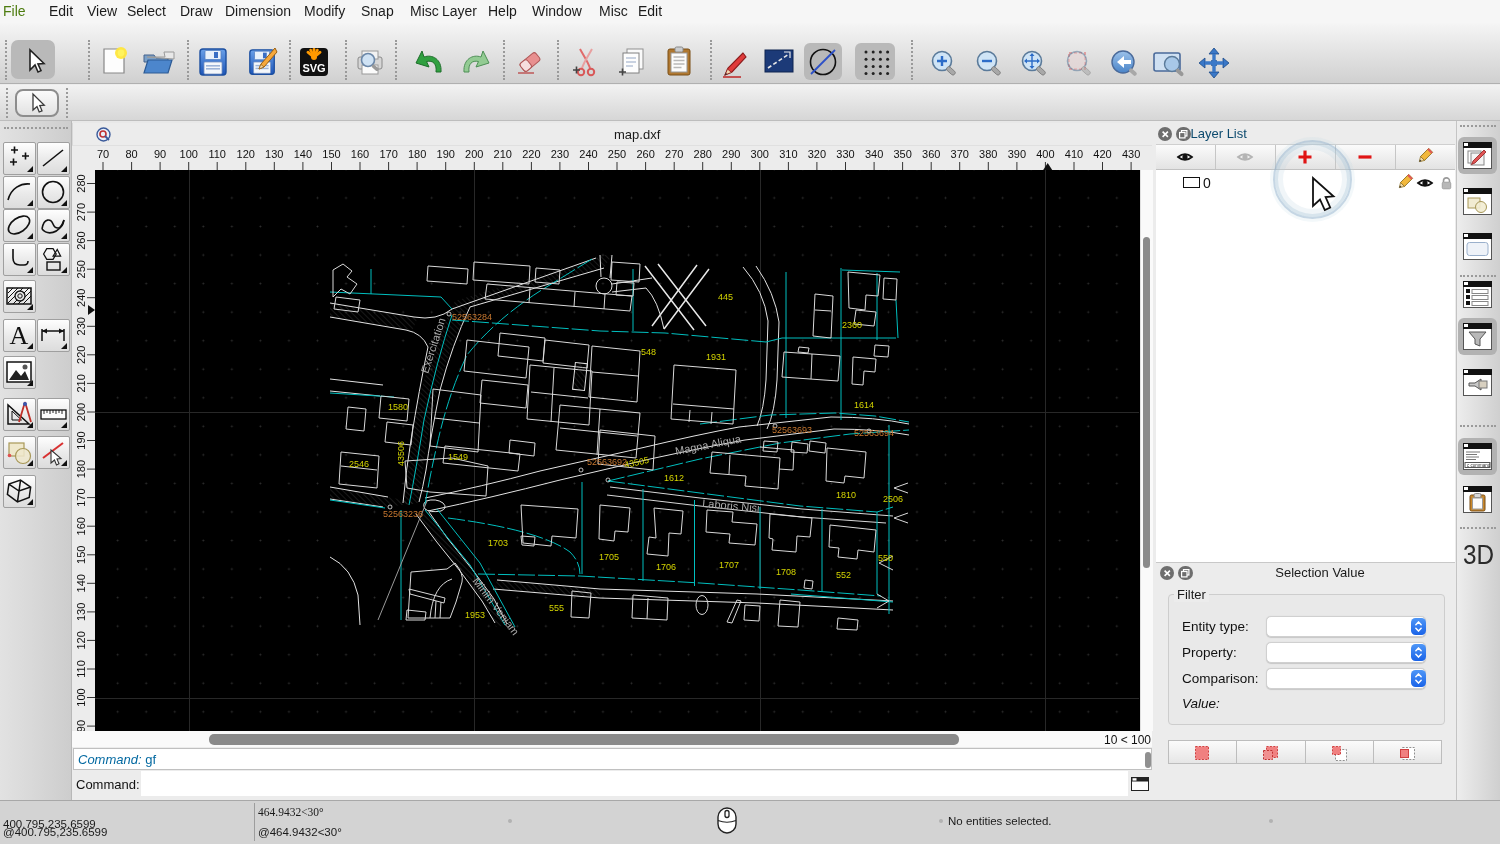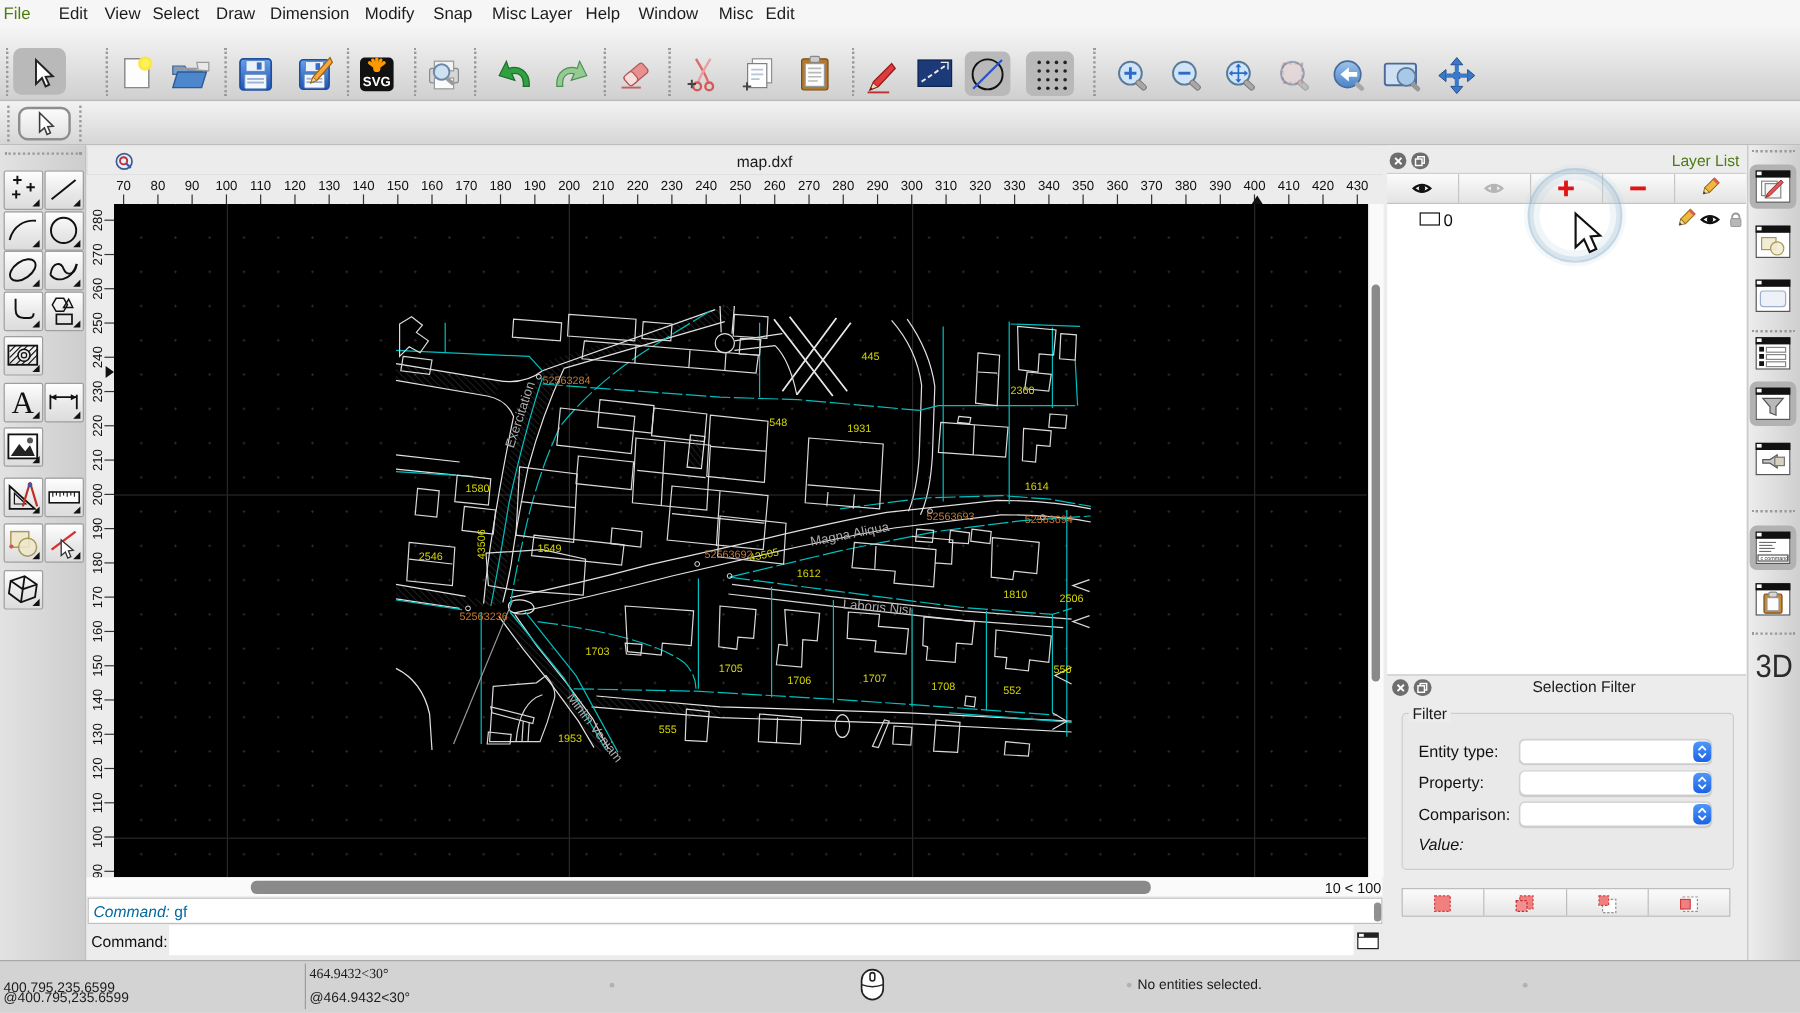--- a/index.html
+++ b/index.html
@@ -679,21 +679,21 @@
 <div style="left:1155.5px;top:121px;width:299px;height:23px;background:#ececec;"></div>
 <div style="left:1157.5px;top:126.5px;width:14.5px;height:14.5px;background:#6e6e6e;border-radius:50%;"></div>
 <svg style="left:1157.5px;top:126.5px" width="14.5" height="14.5" viewBox="0 0 14.5 14.5">
     <path d="M4.6 4.6 L9.9 9.9 M9.9 4.6 L4.6 9.9" stroke="#fff" stroke-width="1.6"></path>
   </svg>
 <div style="left:1176px;top:126.5px;width:14.5px;height:14.5px;background:#6e6e6e;border-radius:50%;"></div>
 <svg style="left:1176px;top:126.5px" width="14.5" height="14.5" viewBox="0 0 14.5 14.5">
     <rect x="5.5" y="3.6" width="5.4" height="5.4" fill="none" stroke="#fff" stroke-width="1.2"></rect>
     <rect x="3.6" y="5.5" width="5.4" height="5.4" fill="#6e6e6e" stroke="#fff" stroke-width="1.2"></rect>
   </svg>
-<div style="left:1190.5px;top:126px;width:259px;text-align:right;font-size:13px;color:#4d7c0f;">Layer List</div>
+<div style="left:1190.5px;top:126px;width:259px;text-align:left;font-size:13px;color:#0c4a6e;">Layer List</div>
 <div style="left:1155.5px;top:144px;width:299px;height:26px;background:linear-gradient(#fbfbfb,#e3e3e3);border-top:1px solid #cfcfcf;border-bottom:1px solid #c2c2c2;"></div>
 <div style="left:1215.3px;top:145px;width:1px;height:24px;background:#c6c6c6;"></div>
 <div style="left:1275.1px;top:145px;width:1px;height:24px;background:#c6c6c6;"></div>
 <div style="left:1334.9px;top:145px;width:1px;height:24px;background:#c6c6c6;"></div>
 <div style="left:1394.7px;top:145px;width:1px;height:24px;background:#c6c6c6;"></div>
 <svg style="left:1176px;top:149px" width="18" height="16" viewBox="0 0 18 16">
     <path d="M2 8 Q9 2.2 16 8 Q9 13.8 2 8 Z" fill="none" stroke="#111" stroke-width="1.7"></path>
     <circle cx="9" cy="8" r="2.6" fill="#111"></circle>
   </svg>
 <svg style="left:1236px;top:149px" width="18" height="16" viewBox="0 0 18 16">
@@ -741,21 +741,21 @@
 <div style="left:1155.5px;top:562px;width:299px;height:1px;background:#c8c8c8;"></div>
 <div style="left:1159.5px;top:565.5px;width:14.5px;height:14.5px;background:#6e6e6e;border-radius:50%;"></div>
 <svg style="left:1159.5px;top:565.5px" width="14.5" height="14.5" viewBox="0 0 14.5 14.5">
     <path d="M4.6 4.6 L9.9 9.9 M9.9 4.6 L4.6 9.9" stroke="#fff" stroke-width="1.6"></path>
   </svg>
 <div style="left:1178px;top:565.5px;width:14.5px;height:14.5px;background:#6e6e6e;border-radius:50%;"></div>
 <svg style="left:1178px;top:565.5px" width="14.5" height="14.5" viewBox="0 0 14.5 14.5">
     <rect x="5.5" y="3.6" width="5.4" height="5.4" fill="none" stroke="#fff" stroke-width="1.2"></rect>
     <rect x="3.6" y="5.5" width="5.4" height="5.4" fill="#6e6e6e" stroke="#fff" stroke-width="1.2"></rect>
   </svg>
-<div style="left:1190.5px;top:565px;width:259px;text-align:center;font-size:13px;color:#1a1a1a;">Selection Filter</div>
+<div style="left:1190.5px;top:565px;width:259px;text-align:center;font-size:13px;color:#1a1a1a;">Selection Value</div>
 <div style="left:1168px;top:594px;width:277px;height:131px;border:1px solid #cdcdcd;border-radius:4px;background:#e9e9e9;"></div>
 <div style="left:1174px;top:587px;font-size:13px;color:#1a1a1a;background:#ececec;padding:0 3px;">Filter</div>
 <div style="left:1182px;top:619px;font-size:13.5px;color:#111;">Entity type:</div>
 <div style="left:1266px;top:616px;width:160px;height:21px;background:#fff;border:1px solid #d0d0d0;border-radius:5px;box-shadow:0 0.5px 1px rgba(0,0,0,0.15);"></div>
 <div style="left:1411px;top:618px;width:15px;height:17px;background:linear-gradient(#4f97f7,#1a63e8);border-radius:4.5px;"></div>
 <svg style="left:1411px;top:618px" width="15" height="17" viewBox="0 0 17 18">
 <path d="M5.5 7 L8.5 3.8 L11.5 7" fill="none" stroke="#fff" stroke-width="1.7" stroke-linecap="round" stroke-linejoin="round"></path>
 <path d="M5.5 11 L8.5 14.2 L11.5 11" fill="none" stroke="#fff" stroke-width="1.7" stroke-linecap="round" stroke-linejoin="round"></path>
   </svg>
 <div style="left:1182px;top:644.5px;font-size:13.5px;color:#111;">Property:</div>

